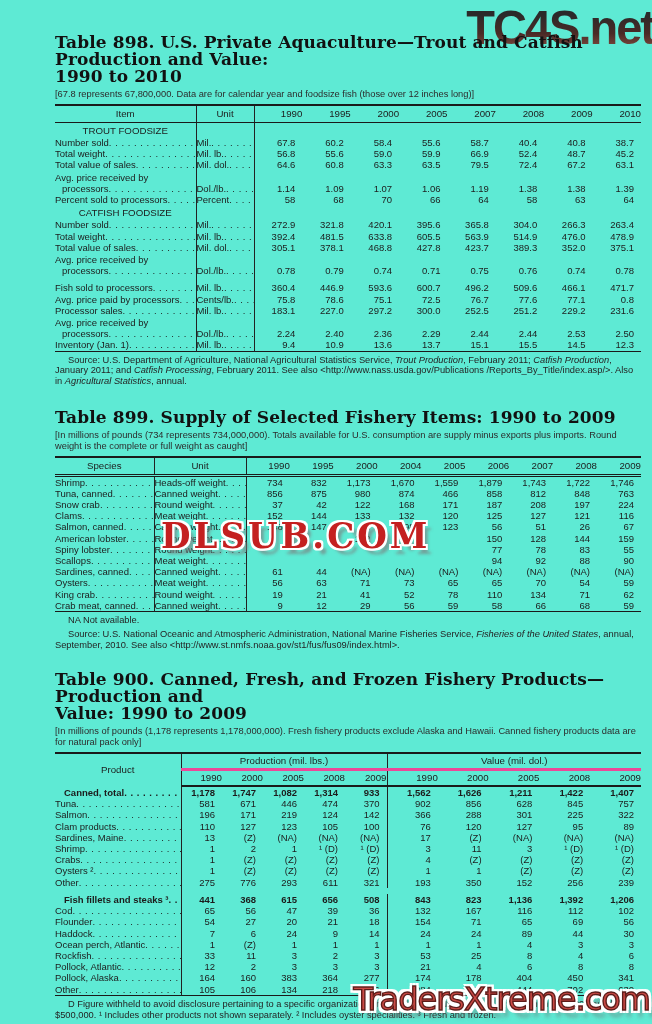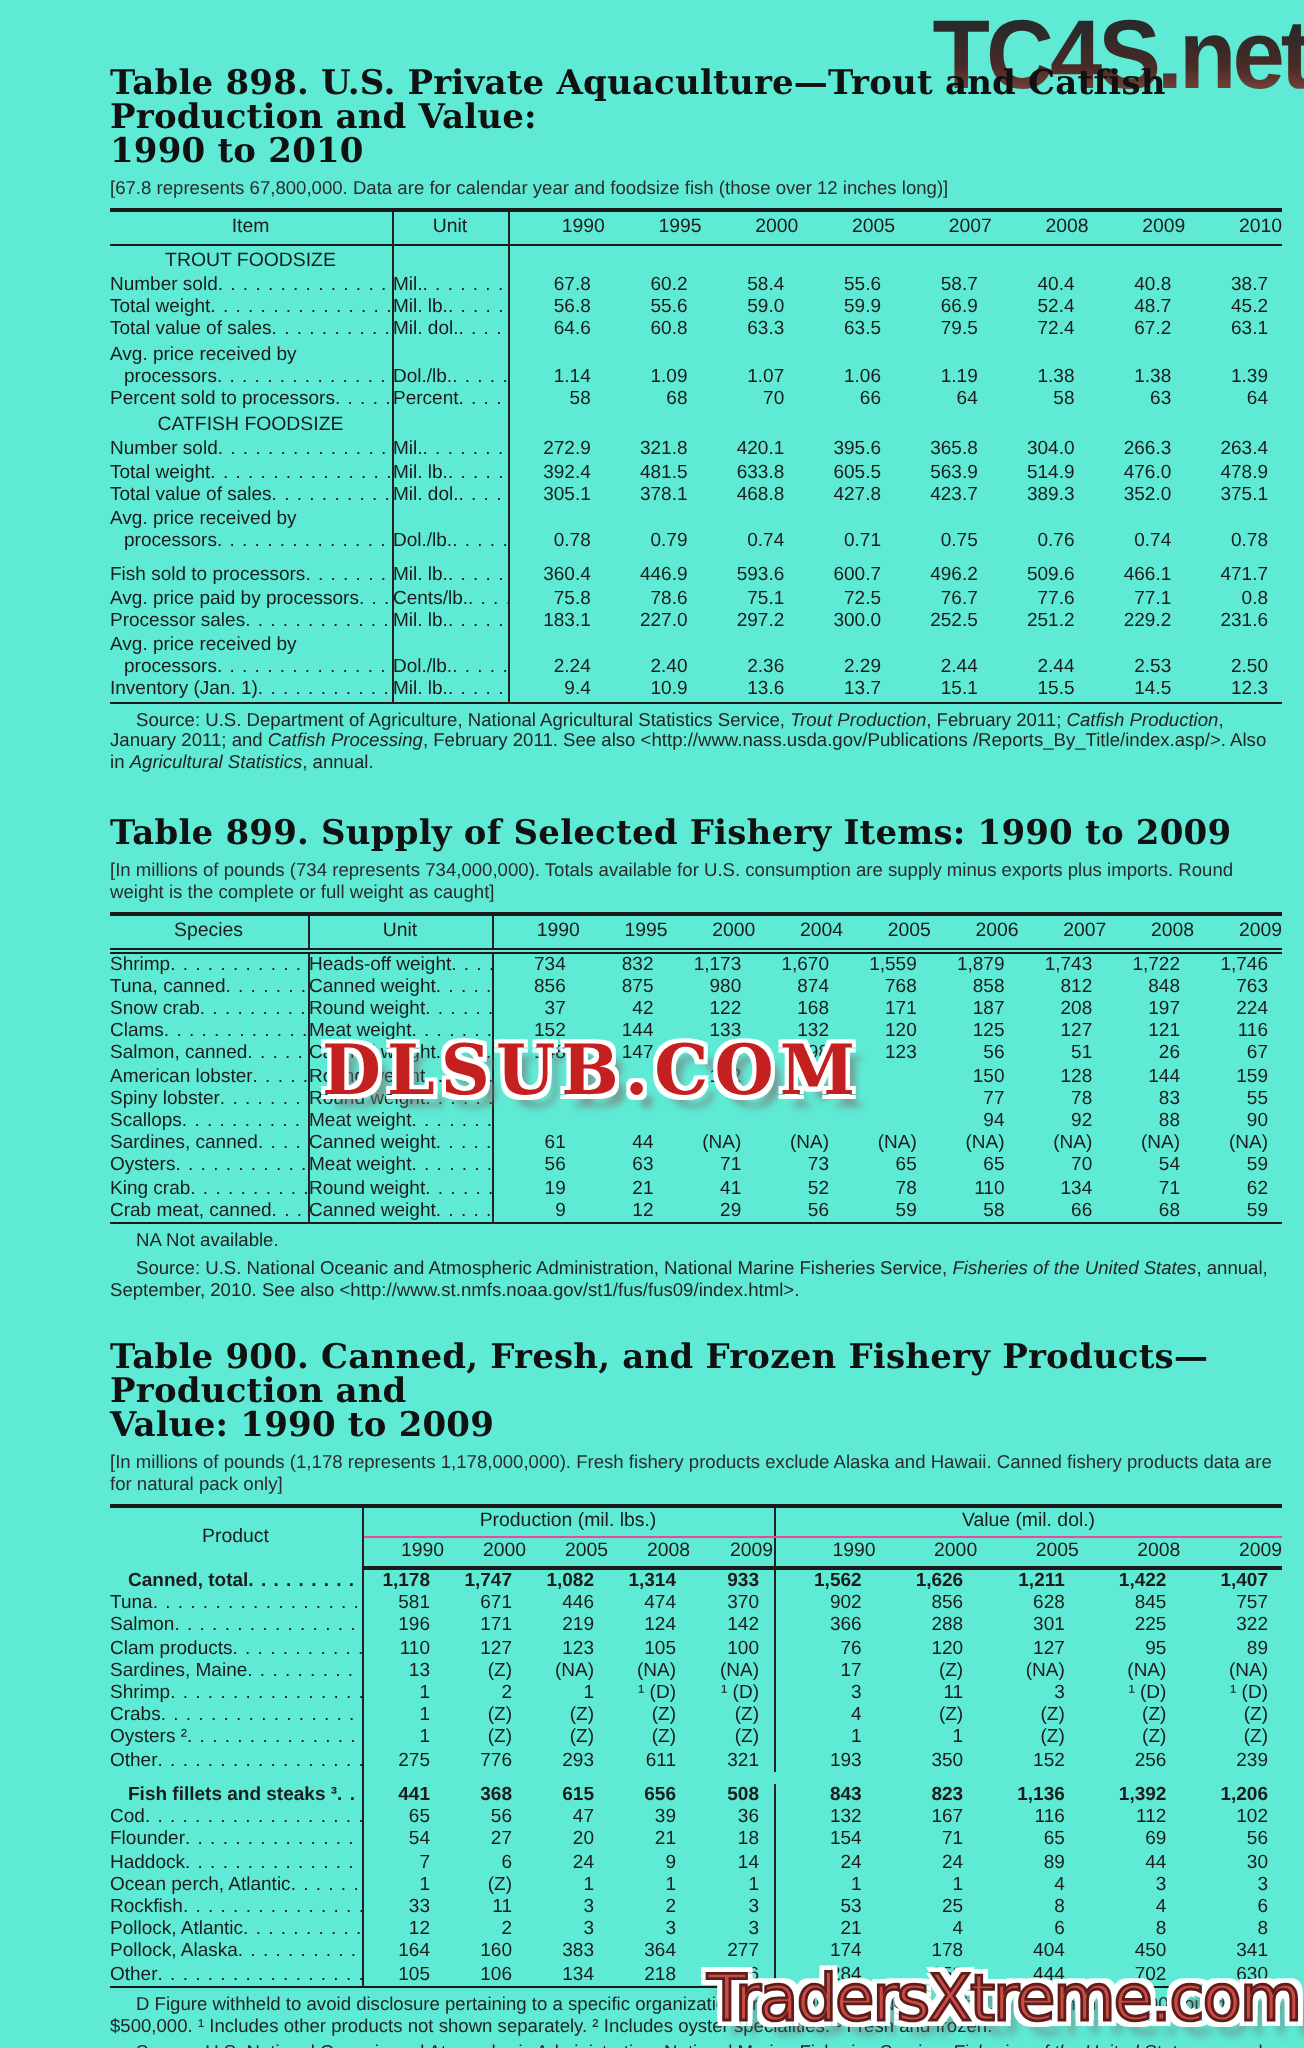--- a/index.html
+++ b/index.html
@@ -23,21 +23,21 @@
   th { font-weight:normal; font-size:9.7px; color:#1c1c1c; }
   td { font-size:9.5px; height:11.2px; line-height:11.2px; white-space:nowrap; overflow:hidden; padding:0; vertical-align:bottom; }
   .num { text-align:right; padding-right:7px; }
   .c-div { border-right:1px solid #222; }
   .v-div { border-left:1px solid #222;margin-top:12px; }
 
   .t898, .t899, .t900 { border-top:2px solid #1a1a1a; border-bottom:1.6px solid #1a1a1a; }
   .t898 thead th { border-bottom:1.2px solid #1a1a1a; padding:2px 0 3px; }
   .t899 thead th { border-bottom:3px double #1a1a1a; padding:2px 0 3px; }
   .t900 thead th { padding:1px 0 2px; }
-  .t900 .grp { border-bottom:1px solid #ec4899; }
+  .t900 .grp { border-bottom:3px solid #ec4899; }
   .t900 .yr  { border-bottom:2px solid #1a1a1a; }
 
   .lead { display:flex; overflow:hidden; }
   .lead .lt { white-space:nowrap; }
   .lead .ld { flex:1 1 auto; overflow:hidden; white-space:nowrap; }
   .lead .ld::before { content:" . . . . . . . . . . . . . . . . . . . . . . . . . . . . . . . . . . . ."; letter-spacing:.5px; color:#1c1c1c; }
   .ind .lt { padding-left:7px; }
   .sec { text-align:center; font-size:9.7px; padding:2px 0 1px; }
   .prelbl { padding-top:1px; }
   tr.gaprow td { height:6px; line-height:6px; }
@@ -572,21 +572,21 @@
               <td class="c-div">
                 <div class="lead">
                   <span class="lt">Canned weight</span>
                   <span class="ld"></span>
                 </div>
               </td>
               <td class="num">856</td>
               <td class="num">875</td>
               <td class="num">980</td>
               <td class="num">874</td>
-              <td class="num">768</td>
+              <td class="num">466</td>
               <td class="num">858</td>
               <td class="num">812</td>
               <td class="num">848</td>
               <td class="num">763</td>
             </tr>
             <tr>
               <td class="c-div">
                 <div class="lead">
                   <span class="lt">Snow crab</span>
                   <span class="ld"></span>

